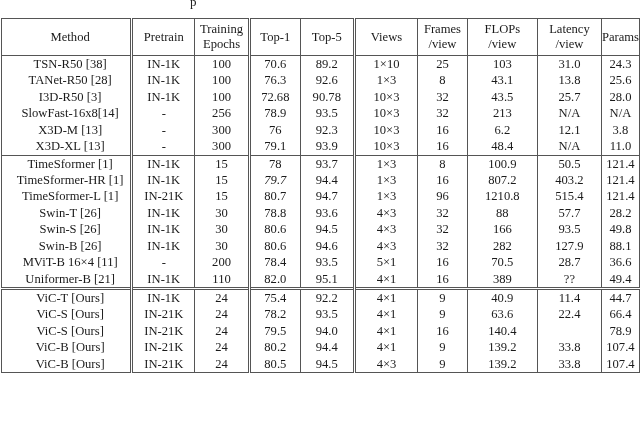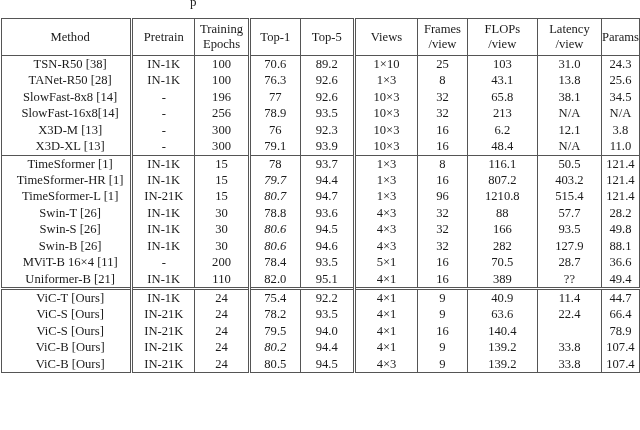--- a/index.html
+++ b/index.html
@@ -12,21 +12,21 @@
   table.res th { height: 36px; line-height: 15px; border-top: 1px solid #555; border-bottom: 1px solid #555; }
   table.res td { height: 16.45px; }
   .c-method { text-align: right; padding-left: 8px !important; }
   .b-left { border-left: 1px solid #555; }
   .b-right { border-right: 1px solid #555; }
   .dbl-right { border-right: 3px double #555; }
   .sec-top td { border-top: 1px solid #555; }
   .sec-dbl td { border-top: 3px double #555; }
   .last td { border-bottom: 1px solid #555; }
   .bold { font-weight: bold; }
-  .bi { font-weight: bold; font-style: italic; }
+  .bi { font-weight: bold; }
   .it { font-style: italic; }
 </style>
 </head>
 <body>
 
 <div class="caption-stub">p</div>
 
 <table class="res">
   <colgroup>
     <col style="width:131px">
@@ -73,30 +73,30 @@
         <td class="dbl-right">100</td>
         <td class="b-right">76.3</td>
         <td class="dbl-right">92.6</td>
         <td class="b-right">1×3</td>
         <td class="b-right">8</td>
         <td class="b-right">43.1</td>
         <td class="b-right">13.8</td>
         <td class="b-right">25.6</td>
       </tr>
       <tr>
-        <td class="b-left dbl-right c-method">SlowFast-8x8 [14]</td>
-        <td class="b-right">-</td>
-        <td class="dbl-right">196</td>
-        <td class="b-right">77</td>
-        <td class="dbl-right">92.6</td>
-        <td class="b-right">10×3</td>
-        <td class="b-right">32</td>
-        <td class="b-right">65.8</td>
-        <td class="b-right">38.1</td>
-        <td class="b-right">34.5</td>
+        <td class="b-left dbl-right c-method">I3D-R50 [3]</td>
+        <td class="b-right">IN-1K</td>
+        <td class="dbl-right">100</td>
+        <td class="b-right">72.68</td>
+        <td class="dbl-right">90.78</td>
+        <td class="b-right">10×3</td>
+        <td class="b-right">32</td>
+        <td class="b-right">43.5</td>
+        <td class="b-right">25.7</td>
+        <td class="b-right">28.0</td>
       </tr>
       <tr>
         <td class="b-left dbl-right c-method">SlowFast-16x8[14]</td>
         <td class="b-right">-</td>
         <td class="dbl-right">256</td>
         <td class="b-right">78.9</td>
         <td class="dbl-right">93.5</td>
         <td class="b-right">10×3</td>
         <td class="b-right">32</td>
         <td class="b-right">213</td>
@@ -128,21 +128,21 @@
         <td class="b-right">11.0</td>
       </tr>
       <tr class="sec-top">
         <td class="b-left dbl-right c-method">TimeSformer [1]</td>
         <td class="b-right">IN-1K</td>
         <td class="dbl-right">15</td>
         <td class="b-right">78</td>
         <td class="dbl-right">93.7</td>
         <td class="b-right">1×3</td>
         <td class="b-right">8</td>
-        <td class="b-right">116.1</td>
+        <td class="b-right">100.9</td>
         <td class="b-right">50.5</td>
         <td class="b-right">121.4</td>
       </tr>
       <tr>
         <td class="b-left dbl-right c-method">TimeSformer-HR [1]</td>
         <td class="b-right">IN-1K</td>
         <td class="dbl-right">15</td>
         <td class="b-right it">79.7</td>
         <td class="dbl-right">94.4</td>
         <td class="b-right">1×3</td>

